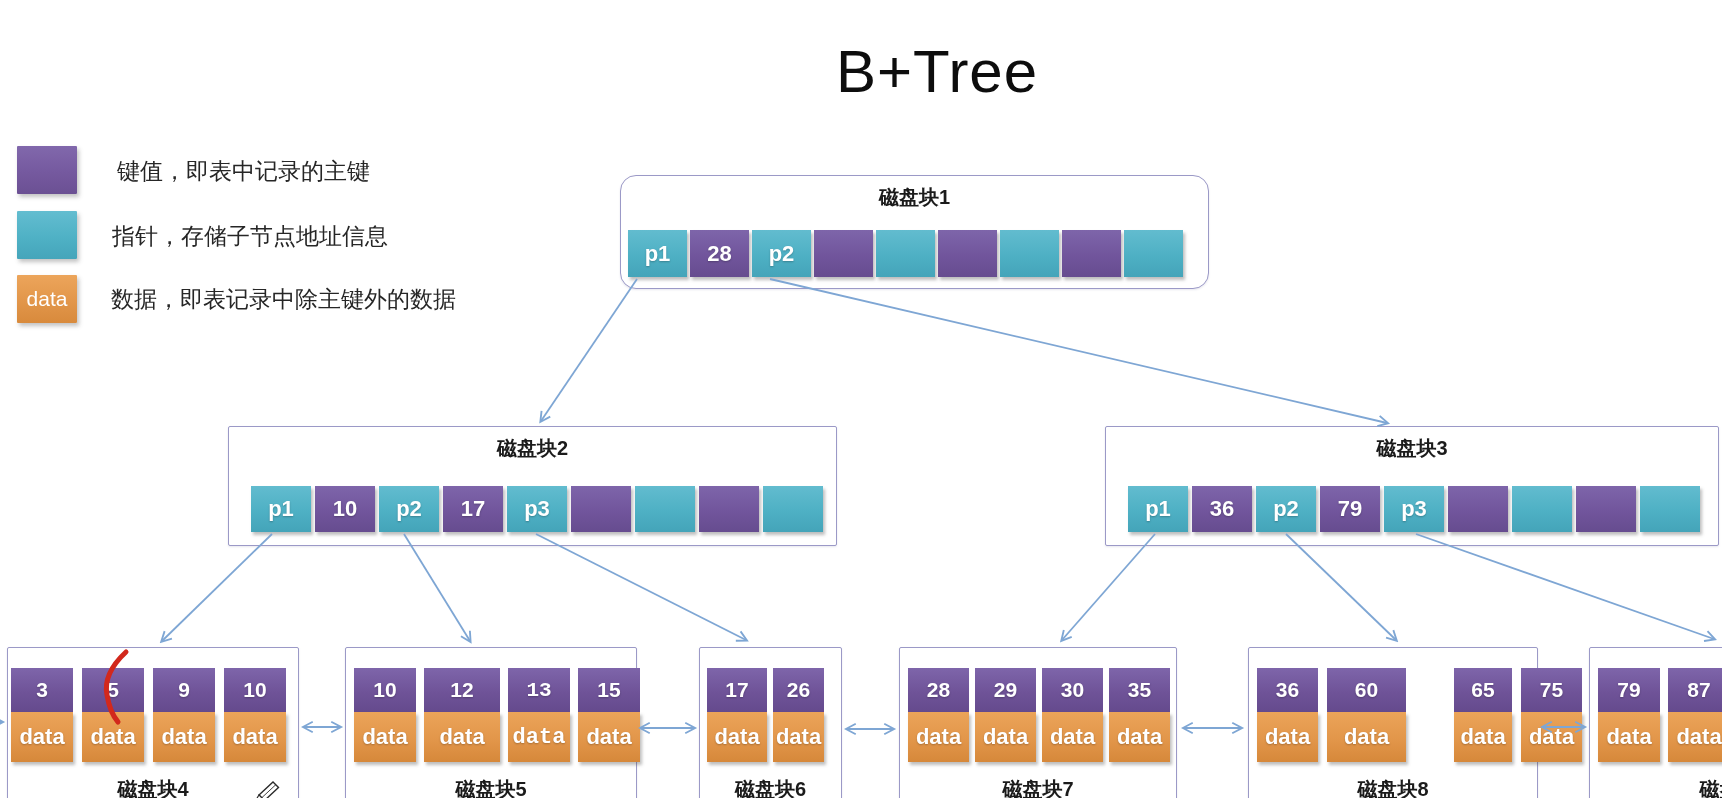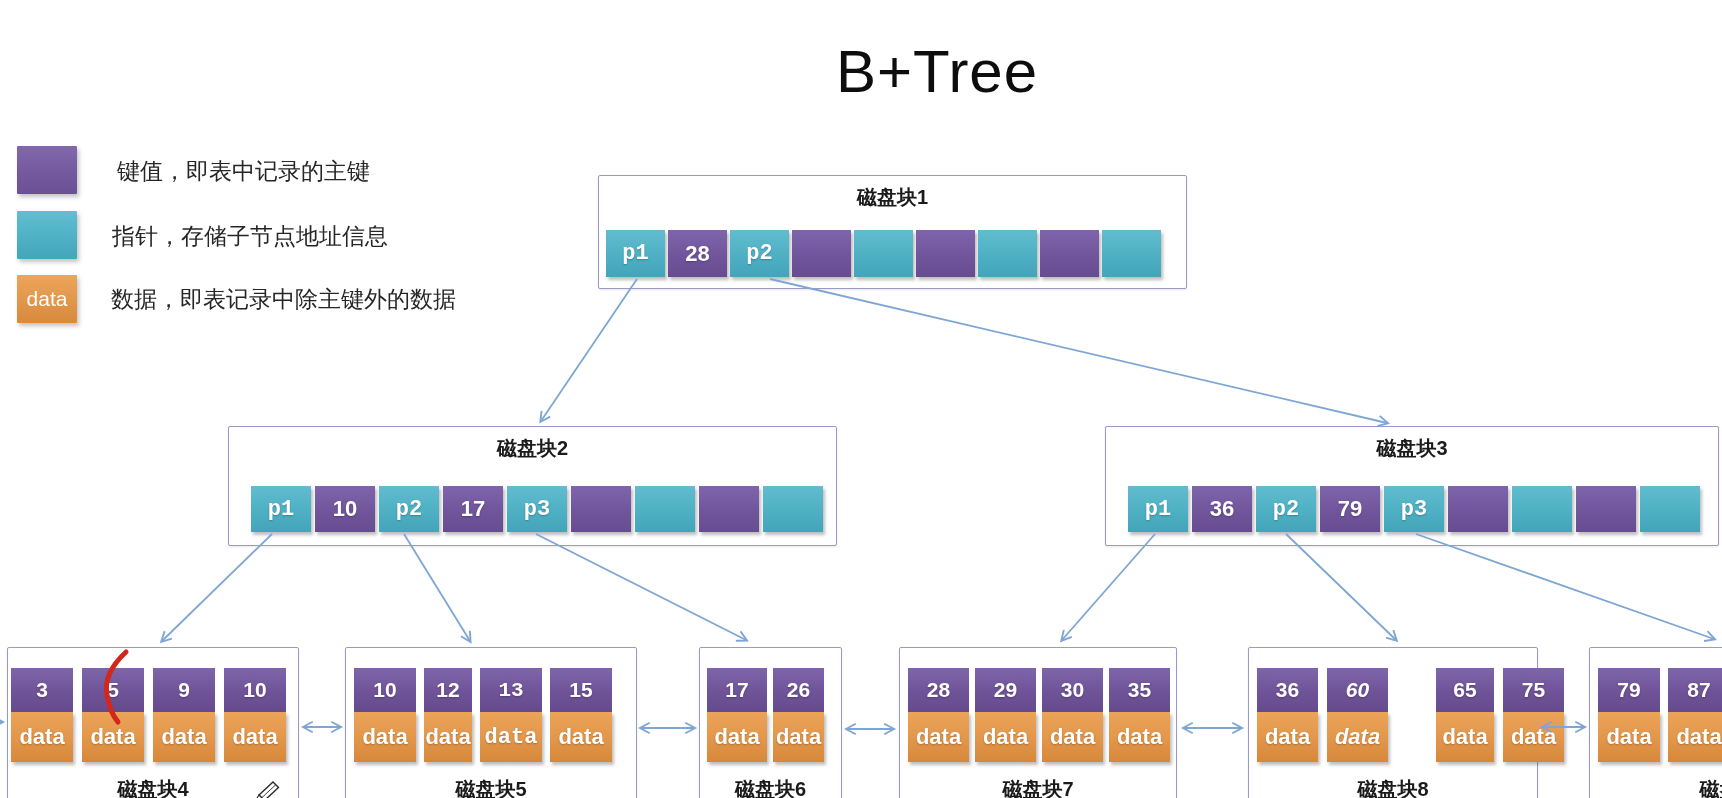--- a/index.html
+++ b/index.html
@@ -36,21 +36,21 @@
   }
   .inode .node-label{top:8px;}
   .leaf .node-label{top:128px;}
   .cells{position:absolute;display:flex;}
   .c{
     display:flex;align-items:center;justify-content:center;
     color:#fff;font-size:22px;font-weight:600;
     text-shadow:0 1px 2px rgba(0,0,0,.25);
     box-shadow:2px 3px 3px rgba(70,70,70,.35);
   }
-  .c.ptr{background:linear-gradient(180deg,#62bccf 0%,#4eb0c4 55%,#44a4b9 100%);font-family:Liberation Mono, monospace;}
+  .c.ptr{background:linear-gradient(180deg,#62bccf 0%,#4eb0c4 55%,#44a4b9 100%);}
   .c.key{background:linear-gradient(180deg,#7e65aa 0%,#71559c 55%,#664c8f 100%);}
   
   .inode .c{width:59px;height:47px;}
   .cells-b1{left:7px;top:54px;gap:3px;}
   .cells-b2,.cells-b3{left:22px;top:59px;gap:4px;}
   .cells-b2 .c,.cells-b3 .c{width:60px;height:46px;}
   
   .entries{position:absolute;top:20px;display:flex;}
   .entry{display:flex;flex-direction:column;}
   .entry .k{
@@ -82,21 +82,21 @@
     <div class="swatch sw-key"></div>
     <div class="legend-text lt1">键值，即表中记录的主键</div>
     <div class="swatch sw-ptr"></div>
     <div class="legend-text lt2">指针，存储子节点地址信息</div>
     <div class="swatch sw-data">
       <span>data</span>
     </div>
     <div class="legend-text lt3">数据，即表记录中除主键外的数据</div>
   </div>
 
-  <div class="node-box inode" style="left:598px;top:136px;width:587px;height:112px;">
+  <div class="node-box inode" style="left:620px;top:136px;width:587px;height:112px;border-radius:16px;">
     <div class="node-label">磁盘块1</div>
     <div class="cells cells-b1">
       <div class="c ptr">p1</div>
       <div class="c key">28</div>
       <div class="c ptr">p2</div>
       <div class="c key"></div>
       <div class="c ptr"></div>
       <div class="c key"></div>
       <div class="c ptr"></div>
       <div class="c key"></div>
@@ -155,21 +155,21 @@
     </div>
     <div class="node-label">磁盘块4</div>
   </div>
 
   <div class="node-box leaf" style="left:345px;top:608px;width:290px;height:167px;">
     <div class="entries" style="left:8px;gap:8px;">
       <div class="entry" style="width:62px;">
         <div class="k">10</div>
         <div class="d">data</div>
       </div>
-      <div class="entry" style="width:48px;">
+      <div class="entry" style="width:76px;">
         <div class="k">12</div>
         <div class="d">data</div>
       </div>
       <div class="entry" style="width:62px;font-family:Liberation Mono, monospace;">
         <div class="k">13</div>
         <div class="d">data</div>
       </div>
       <div class="entry" style="width:62px;justify-content:flex-end;">
         <div class="k">15</div>
         <div class="d">data</div>
@@ -213,21 +213,21 @@
     </div>
     <div class="node-label">磁盘块7</div>
   </div>
 
   <div class="node-box leaf" style="left:1248px;top:608px;width:288px;height:167px;">
     <div class="entries" style="left:8px;gap:9px;">
       <div class="entry" style="width:61px;">
         <div class="k">36</div>
         <div class="d">data</div>
       </div>
-      <div class="entry" style="width:61px;font-style:italic;">
+      <div class="entry" style="width:79px;">
         <div class="k">60</div>
         <div class="d">data</div>
       </div>
       <div class="entry" style="width:58px;padding-left:39px;">
         <div class="k">65</div>
         <div class="d">data</div>
       </div>
       <div class="entry" style="width:61px;">
         <div class="k">75</div>
         <div class="d">data</div>

